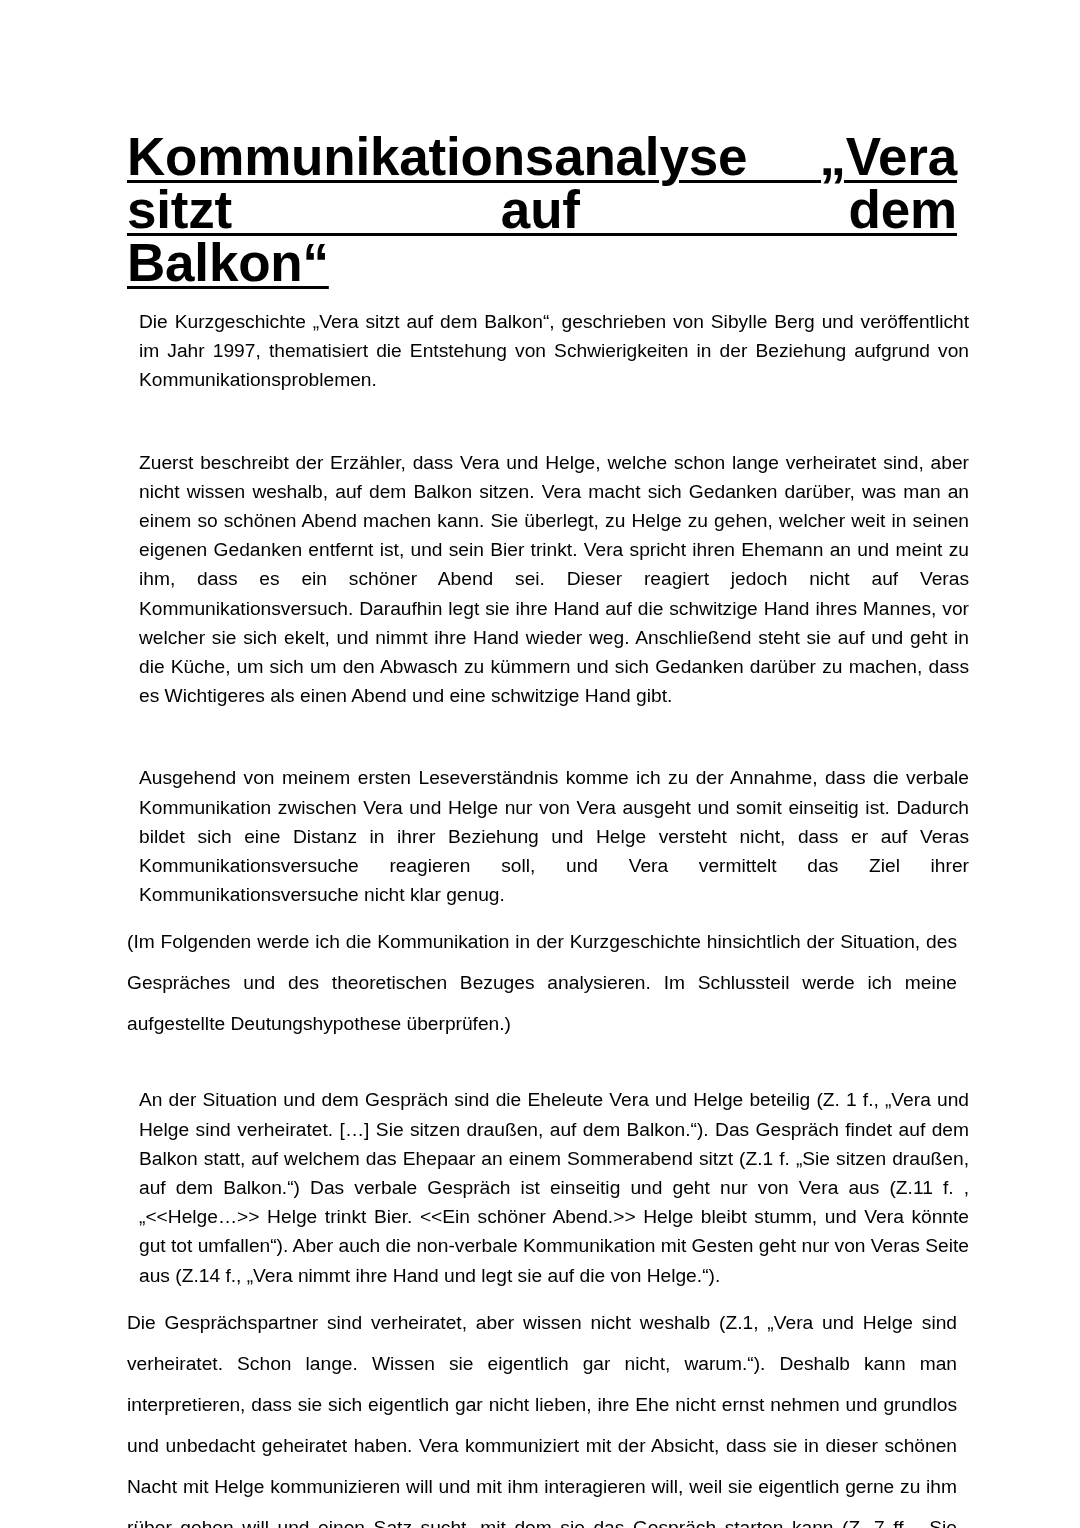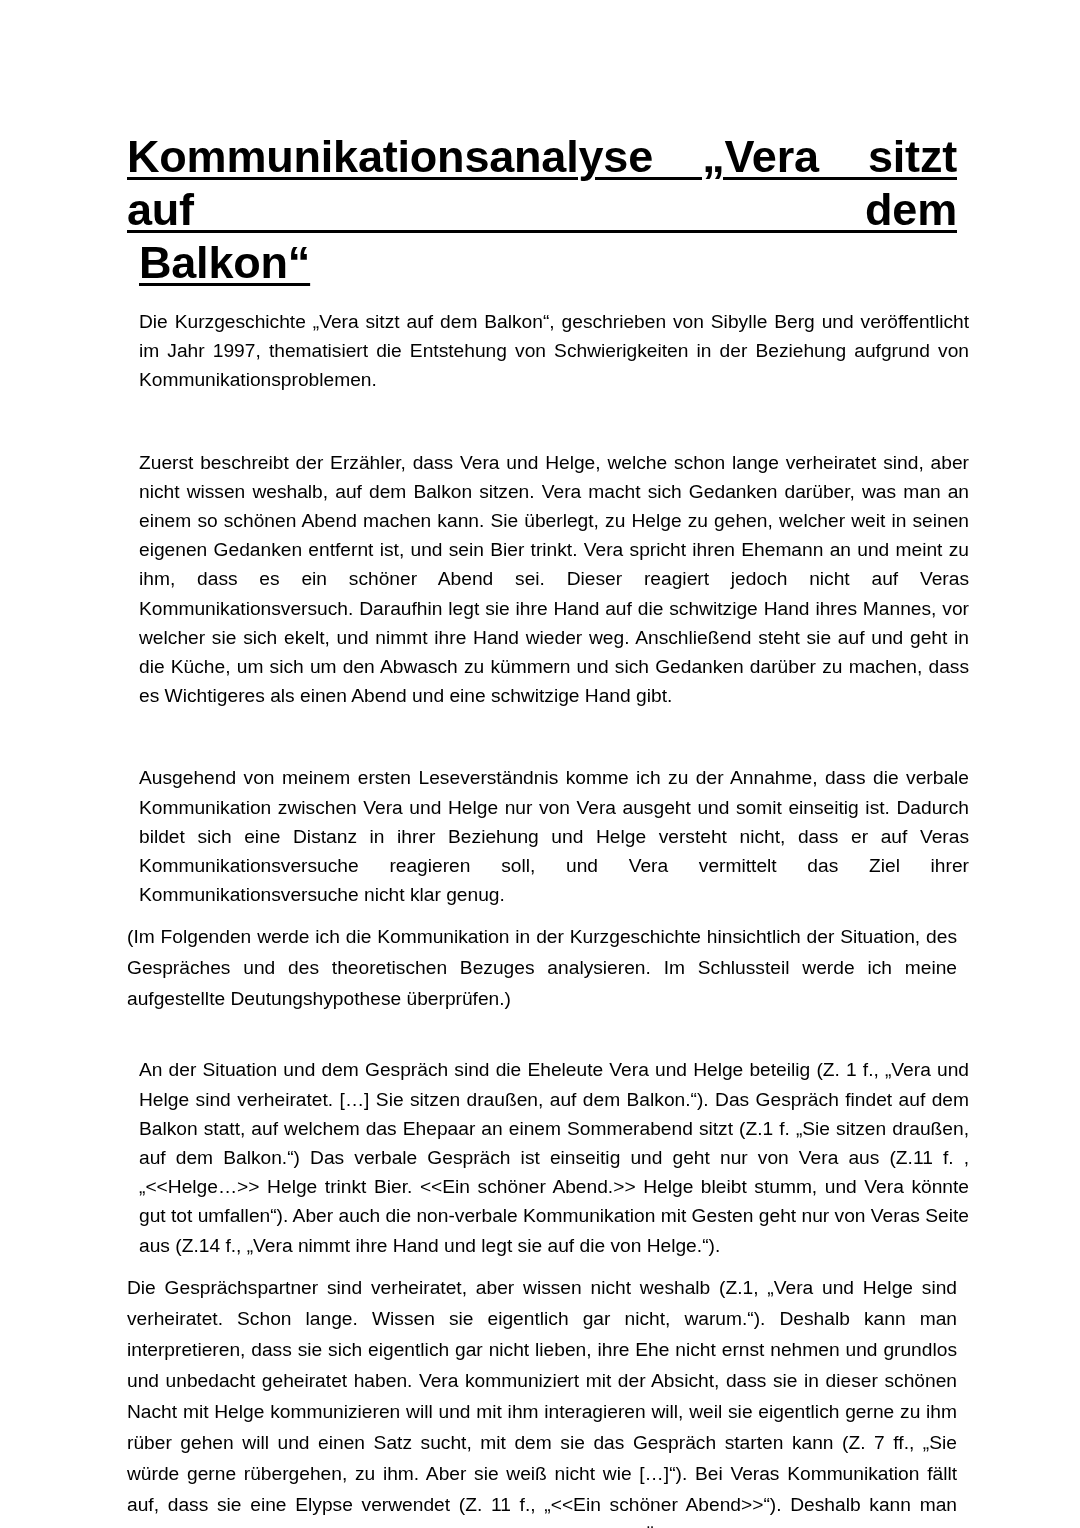--- a/index.html
+++ b/index.html
@@ -17,57 +17,56 @@
   }
   .page {
     position: relative;
     width: 1080px;
     min-height: 1528px;
     background: #ffffff;
     box-sizing: border-box;
     padding: 130px 123px 40px 127px;
   }
   .doc-title {
-    font-size: 45px;
+    font-size: 53px;
     font-weight: bold;
     line-height: 53px;
     letter-spacing: -0.2px;
     text-align: justify;
     text-align-last: left;
     margin: 0 0 18px 0;
     width: 830px;
   }
   .doc-title .tl {
     display: block;
     text-decoration: underline;
     text-decoration-thickness: 3px;
     text-underline-offset: 5px;
     text-align: justify;
     text-align-last: justify;
   }
   .doc-title .tl.last {
     text-align-last: left;
-    margin-left: 12px;
   }
   .body-block {
     width: 830px;
     font-size: 19.2px;
     line-height: 29.2px;
     text-align: justify;
     text-align-last: left;
     margin: 12px;
     hyphens: manual;
   }
   .block-gap {
     height: 29px;
   }
   .sub-line {
     width: 830px;
     font-size: 19.2px;
-    line-height: 31px;
+    line-height: 41px;
     text-align: justify;
     text-align-last: left;
     margin: 0;
   }
 </style>
 </head>
 <body>
 
 <div class="page">
 

